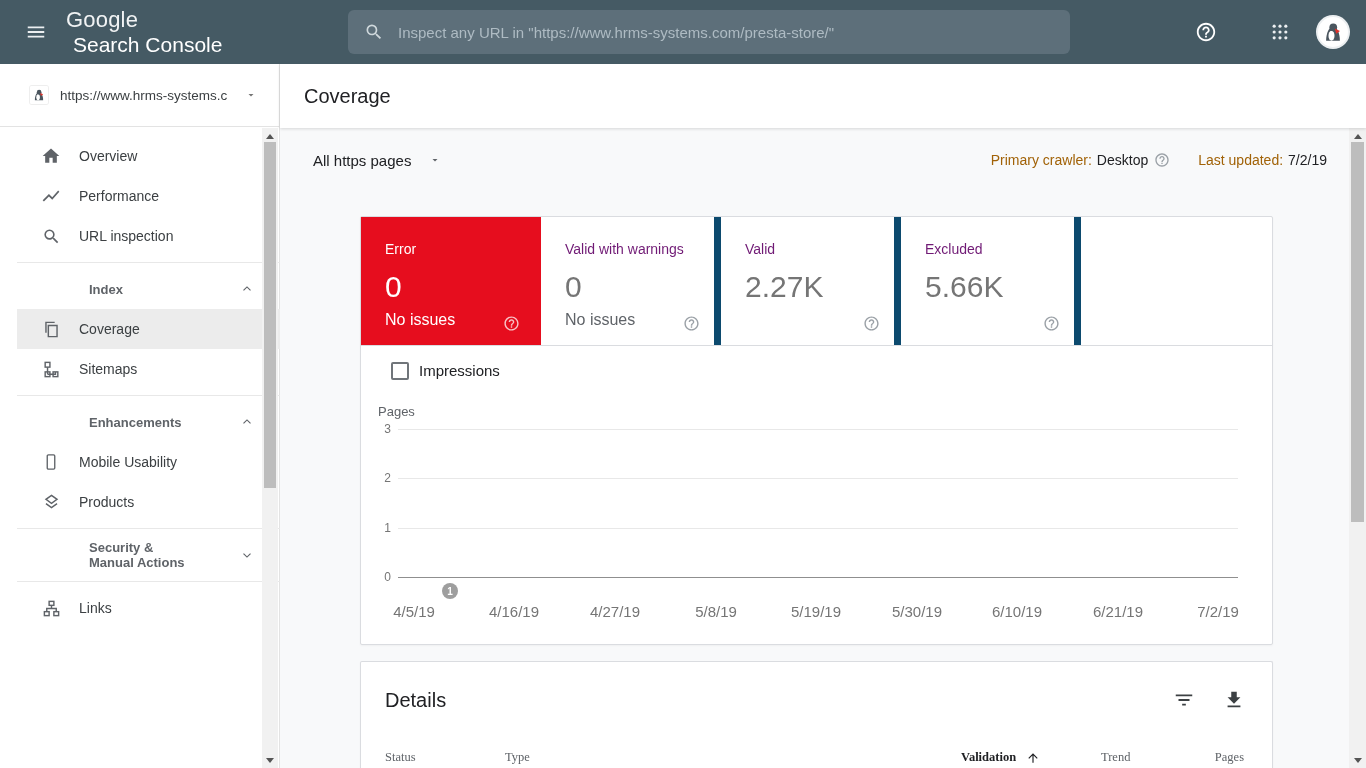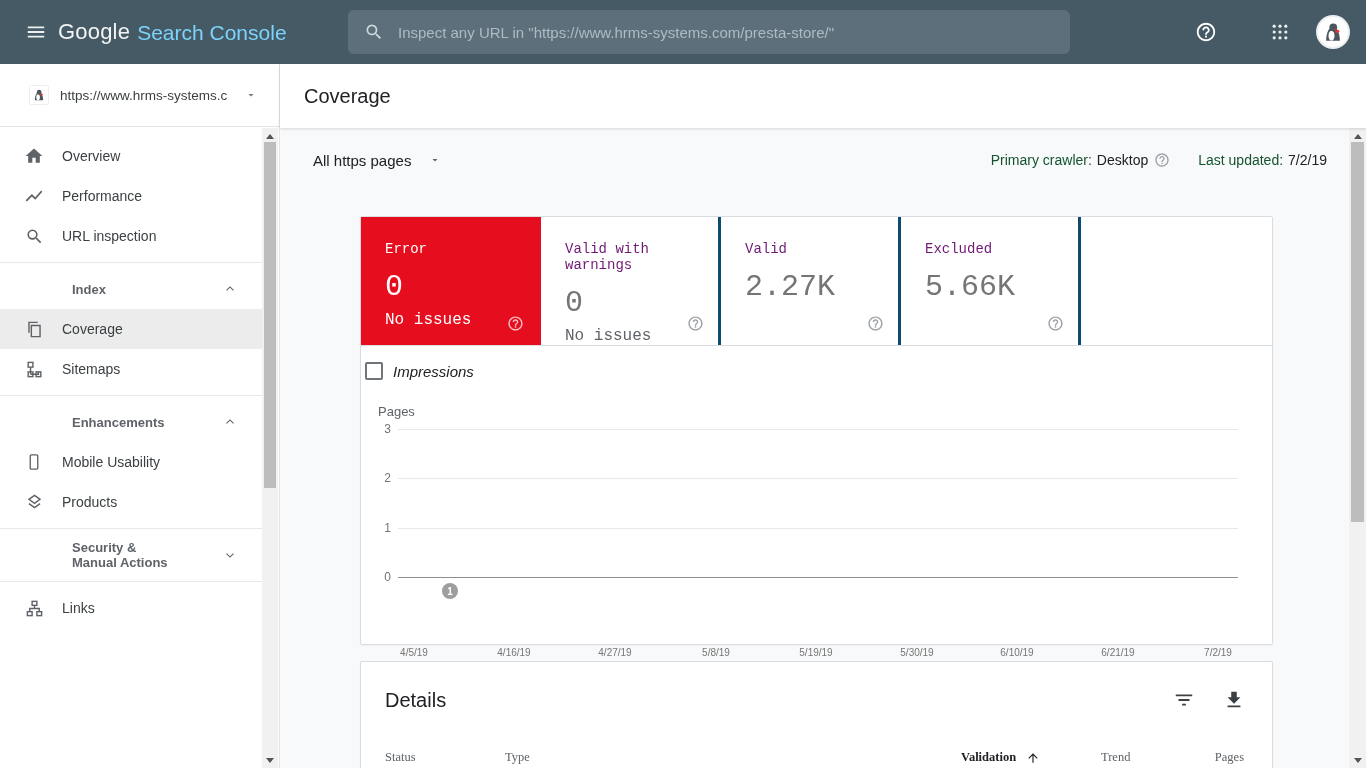--- a/index.html
+++ b/index.html
@@ -1,38 +1,38 @@
 <!DOCTYPE html>
 <html><head>
 <meta charset="utf-8">
 <style>
   * { margin:0; padding:0; box-sizing:border-box; }
   html,body { width:1366px; height:768px; overflow:hidden; font-family:"Liberation Sans", sans-serif; background:#fff; }
 
   
   .topbar { position:absolute; left:0; top:0; width:1366px; height:64px; background:#455a64; display:flex; align-items:center; z-index:50; }
   .hamburger { background:none; border:none; margin-left:22px; cursor:pointer; width:28px; height:28px; display:flex; align-items:center; justify-content:center; }
-  .logo { display:flex; align-items:flex-end; margin-left:8px; white-space:nowrap; color:#f1f3f4; }
+  .logo { display:flex; align-items:flex-start; margin-left:16px; white-space:nowrap; color:#f1f3f4;flex-direction:column; }
   .logo .g { font-size:22px; font-weight:500; letter-spacing:0.2px; }
-  .logo .p { font-size:21px; font-weight:300; margin-left:7px; color:#7dd3fc; }
+  .logo .p { font-size:21px; font-weight:300; margin-left:7px; color:#ffffff; }
   .searchbox { position:absolute; left:348px; top:10px; width:722px; height:44px; background:#5d6f7a; border-radius:6px; display:flex; align-items:center; padding:0 16px; }
   .searchbox input { flex:1; background:transparent; border:none; outline:none; margin-left:14px; font-size:15px; color:#e8eaed; font-family:"Liberation Sans", sans-serif; }
   .searchbox input::placeholder { color:#aebbc3; opacity:1; }
   .topbar-right { position:absolute; right:0; top:0; height:64px; display:flex; align-items:center; }
   .tb-btn { background:none; border:none; cursor:pointer; width:40px; height:40px; display:flex; align-items:center; justify-content:center; }
   .tb-help { margin-right:34px; }
   .tb-apps { margin-right:16px; }
   .avatar { width:34px; height:34px; border-radius:50%; margin-right:16px; background:#eceff1; display:flex; align-items:center; justify-content:center; overflow:hidden; border:none; cursor:pointer; padding:0; }
 
   
   .sidebar { position:absolute; left:0; top:64px; width:280px; bottom:0; background:#fff; border-right:1px solid #e3e3e3; }
   .property { height:63px; border-bottom:1px solid #e3e3e3; display:flex; align-items:center; padding:0 22px 0 30px; cursor:pointer; }
   .favicon { width:18px; height:18px; border-radius:2px; overflow:hidden; flex:none; box-shadow:0 0 0 1px #eee; }
   .prop-url { margin-left:12px; font-size:13.5px; color:#3c4043; flex:1; white-space:nowrap; overflow:hidden; }
-  .nav { position:absolute; top:64px; left:0; width:263px; padding-top:8px; }
+  .nav { position:absolute; top:64px; left:17px; width:263px; padding-top:8px; }
   .nav-item { height:40px; display:flex; align-items:center; padding-left:24px; cursor:pointer; }
   .nav-item.selected { background:#ececec; }
   .nicon { width:20px; height:20px; color:#5f6368; flex:none; display:flex; align-items:center; justify-content:center; }
   .nlabel { margin-left:18px; font-size:14px; color:#3c4043; }
   .section-header { height:40px; display:flex; align-items:center; padding:0 26px 0 24px; cursor:pointer; justify-content:space-between; }
   .section-header span { font-size:13px; color:#5f6368; font-weight:700;margin-left:48px; }
   .divider { height:1px; background:#e8e8e8; margin:6px 0; }
   .chev { color:#757575; }
 
   
@@ -50,47 +50,47 @@
   
   .page-header { position:absolute; left:280px; top:64px; right:0; height:64px; background:#fff; display:flex; align-items:center; padding-left:24px; box-shadow:0 1px 3px rgba(0,0,0,0.14); z-index:5; }
   .page-header h1 { font-size:20px; font-weight:400; color:#202124; }
   .content { position:absolute; left:280px; top:128px; right:17px; bottom:0; background:#f8f9fa; overflow:hidden; }
 
   .toolbar { position:absolute; left:0; top:0; right:0; height:64px; display:flex; align-items:center; }
   .scope { display:flex; align-items:center; margin-left:33px; cursor:pointer; }
   .scope span { font-size:15px; color:#202124; }
   .caret { margin-left:18px; color:#5f6368; display:flex; }
   .crawler-info { position:absolute; right:22px; display:flex; align-items:center; font-size:14px; }
-  .gray { color:#14532d; } .dark { color:#202124; margin-left:5px;text-align:center; }
+  .gray { color:#a16207; } .dark { color:#202124; margin-left:5px;text-align:center; }
   .hicon-sm { color:#9aa0a6; margin-left:6px; display:flex; cursor:pointer; }
   .updated { margin-left:28px; }
 
   .card-panel { position:absolute; left:80px; width:913px; background:#fff; border:1px solid #dadce0; border-radius:2px; box-shadow:0 1px 2px rgba(0,0,0,0.04); }
   .chart-panel { top:88px; height:429px; }
   .details-panel { top:533px; height:180px; border-bottom:none; }
 
   .cards-row { display:flex; height:129px; border-bottom:1px solid #dadce0; }
-  .status-card { width:180px; height:100%; border-right:3px solid #0c4a6e; position:relative; padding:24px 0 0 24px; cursor:pointer; background:#fff;font-family:Liberation Mono, monospace; }
+  .status-card { width:180px; height:100%; border-right:7px solid #0c4a6e; position:relative; padding:24px 0 0 24px; cursor:pointer; background:#fff; }
   .status-card .card-label { font-size:14px; color:#701a75; }
   .status-card .card-value { font-size:30px; color:#757575; margin-top:13px; font-weight:400; }
   .status-card .card-sub { font-size:16px; color:#5f6368; margin-top:7px; }
   .status-card.error { background:#e60d1e; border-right-color:#e60d1e; }
   .status-card.error .card-label, .status-card.error .card-value, .status-card.error .card-sub { color:#fff; }
   .card-help { position:absolute; right:14px; bottom:13px; color:#9aa0a6; display:flex; }
   .status-card.error .card-help { color:rgba(255,255,255,0.75); }
 
-  .impressions { position:absolute; left:4px; top:145px; display:flex; align-items:center; cursor:pointer;font-style:italic; }
+  .impressions { position:absolute; left:30px; top:145px; display:flex; align-items:flex-start; cursor:pointer; }
   .checkbox { width:18px; height:18px; border:2px solid #70757a; border-radius:2px; background:#fff; }
   .impressions .cb-label { margin-left:10px; font-size:15px; color:#202124; }
 
   .axis-label { position:absolute; left:17px; top:187px; font-size:13px; color:#5f6368; }
   .gridline { position:absolute; left:37px; width:840px; height:1px; background:#e8e8e8; }
   .gridline.zero { background:#8f8f8f; }
   .ytick { position:absolute; left:0; width:30px; text-align:right; font-size:12px; color:#757575; }
-  .xtick { position:absolute; top:386px; transform:translateX(-50%); font-size:10px; color:#757575; white-space:nowrap;margin-top:44px; }
+  .xtick { position:absolute; top:386px; transform:translateX(-50%); font-size:15px; color:#757575; white-space:nowrap; }
   .annot { position:absolute; left:81px; top:366px; width:16px; height:16px; border-radius:50%; background:#9e9e9e; color:#fff; font-size:10px; font-weight:700; display:flex; align-items:center; justify-content:center; cursor:pointer; }
 
   .details-head { display:flex; align-items:center; padding:24px 24px 0 24px; }
   .details-head h2 { font-size:20px; font-weight:400; color:#202124; flex:1; }
   .di-btn { background:none; border:none; color:#3c4043; cursor:pointer; width:28px; height:28px; display:flex; align-items:center; justify-content:center; }
   .di-btn + .di-btn { margin-left:22px; }
   .table-header { position:absolute; left:0; top:88px; right:0; height:30px; font-size:12.5px; color:#5f6368; }
   .th { position:absolute; top:0;font-family:Liberation Serif, serif; }
   .th-status { left:24px; } .th-type { left:144px; }
   .th-validation { left:600px; color:#202124; font-weight:700; display:flex; align-items:center; cursor:pointer; }

